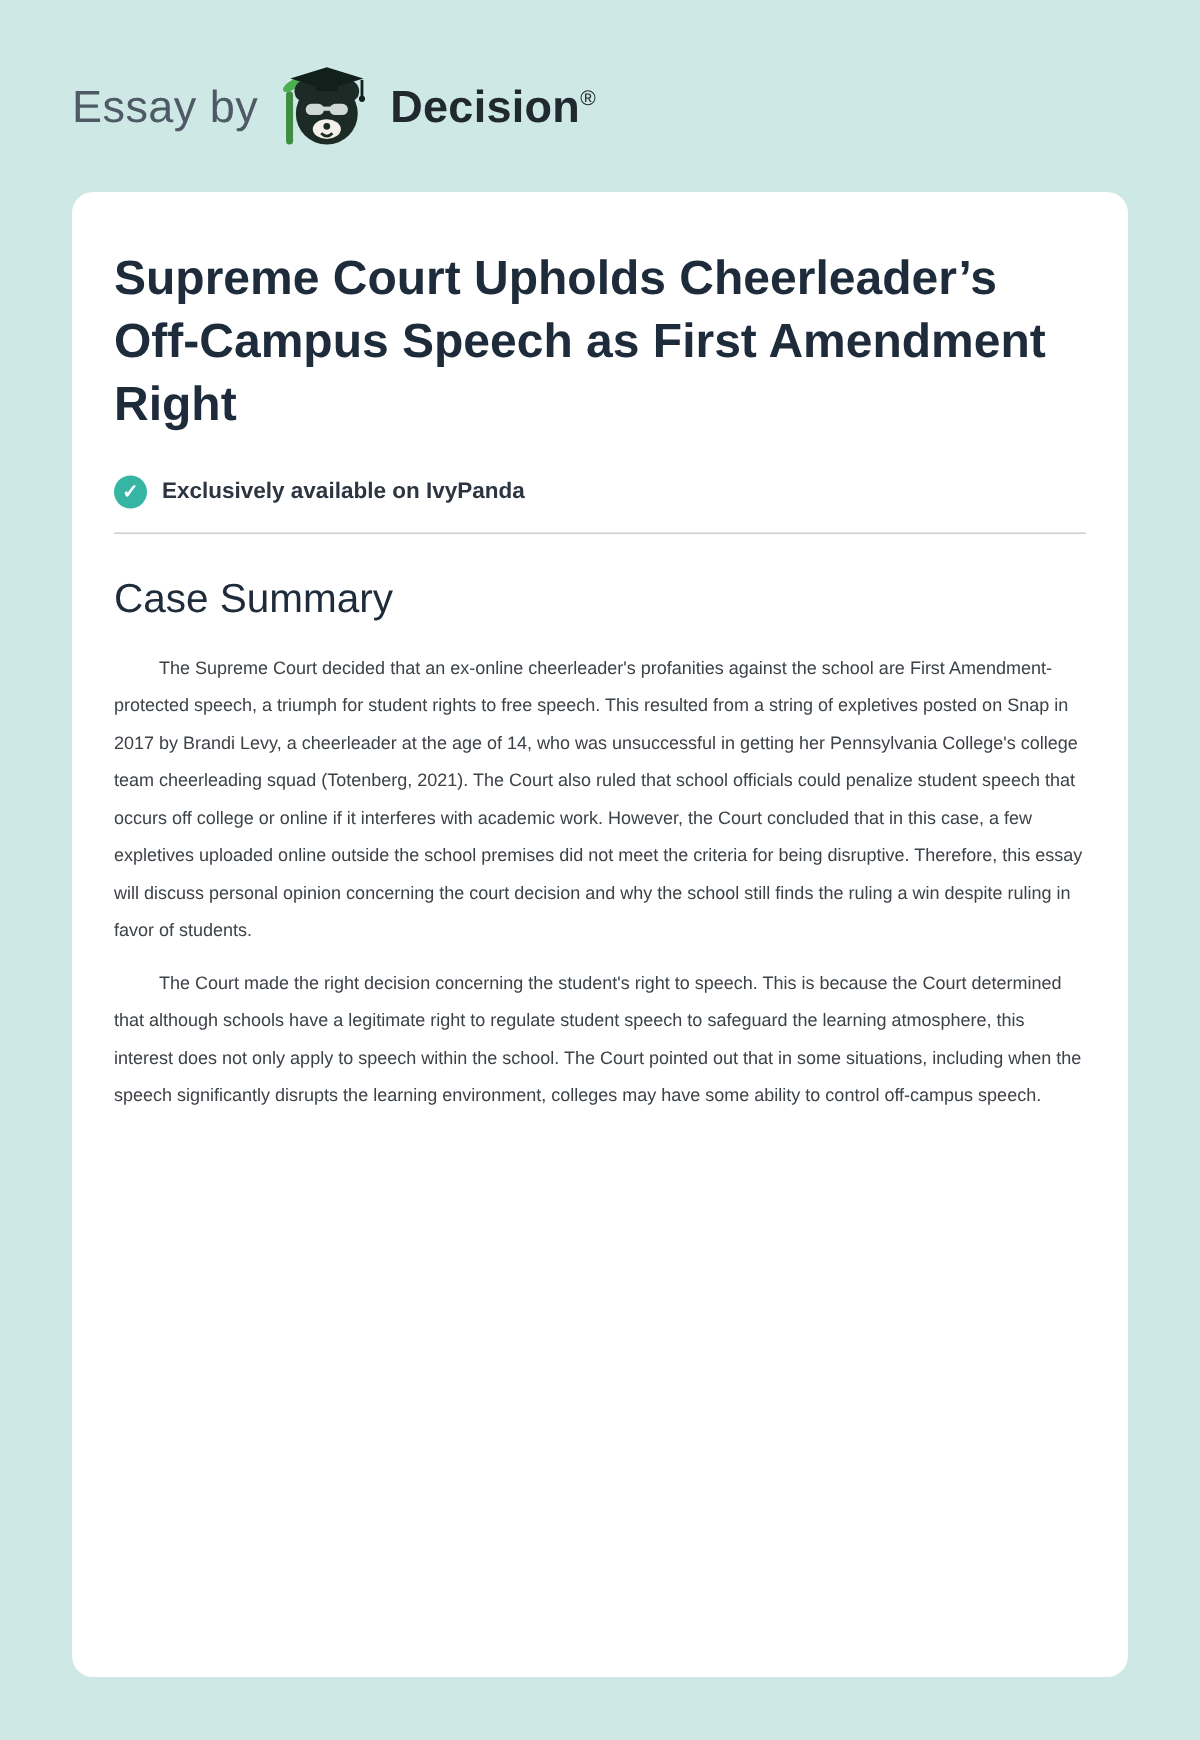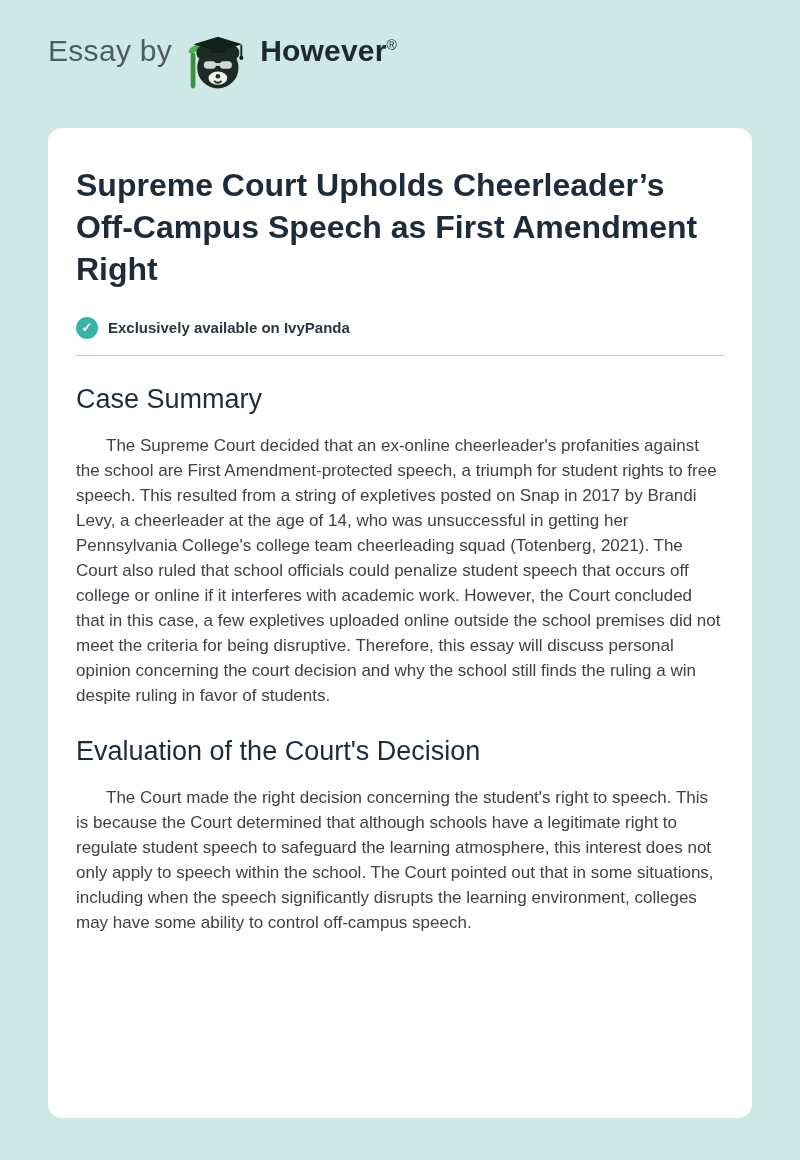--- a/index.html
+++ b/index.html
@@ -7,20 +7,21 @@
     margin: 0;
     padding: 0;
     width: 800px;
     height: 1160px;
     overflow: hidden;
     background: #cee9e5;
     font-family: "Liberation Sans", sans-serif;
   }
   .page-header {
     display: flex;
+    align-items: center;
     gap: 14px;
     padding: 34px 48px 0 48px;
     height: 110px;
   }
   .essay-by {
     font-size: 30px;
     color: #4e5a66;
     letter-spacing: 0.3px;
   }
   .logo {
@@ -84,21 +85,21 @@
     border-top: 1px solid #c9cdd1;
     margin: 16px 0 10px 0;
   }
   h2.section-heading {
     font-size: 27px;
     font-weight: 400;
     color: #1d2b3a;
     margin: 28px 0 18px 0;
   }
   p.body-paragraph {
-    font-size: 17px;
+    font-size: 12px;
     line-height: 25px;
     color: #3d4247;
     margin: 0 0 10px 0;
     text-indent: 30px;
   }
 </style>
 </head>
 <body>
 
 <header class="page-header">
@@ -115,32 +116,31 @@
       <rect x="30" y="31" width="8" height="3" fill="#cfd8d5"></rect>
       <ellipse cx="34" cy="47" rx="10" ry="7" fill="#f4f1ea"></ellipse>
       <circle cx="34" cy="45" r="2.4" fill="#1c2b26"></circle>
       <path d="M30 50 q4 4 8 0" stroke="#1c2b26" stroke-width="2" fill="none"></path>
       <polygon points="34,3 60,11 34,19 8,11" fill="#12201b"></polygon>
       <rect x="26" y="14" width="16" height="6" fill="#12201b"></rect>
       <line x1="59" y1="12" x2="59" y2="24" stroke="#12201b" stroke-width="2"></line>
       <circle cx="59" cy="25.5" r="2.2" fill="#12201b"></circle>
     </svg>
   </span>
-  <span class="brand"><span>However</span><sup>®</sup></span>
+  <span class="brand"><span>Decision</span><sup>®</sup></span>
 </header>
 
 <main class="card">
   <h1 class="essay-title">Supreme Court Upholds Cheerleader’s Off-Campus Speech as First Amendment Right</h1>
 
   <div class="badge">
     <span class="check">✓</span>
     <span class="label">Exclusively available on IvyPanda</span>
   </div>
 
   <hr class="divider">
 
   <h2 class="section-heading">Case Summary</h2>
   <p class="body-paragraph">The Supreme Court decided that an ex-online cheerleader's profanities against the school are First Amendment-protected speech, a triumph for student rights to free speech. This resulted from a string of expletives posted on Snap in 2017 by Brandi Levy, a cheerleader at the age of 14, who was unsuccessful in getting her Pennsylvania College's college team cheerleading squad (Totenberg, 2021).  The Court also ruled that school officials could penalize student speech that occurs off college or online if it interferes with academic work. However, the Court concluded that in this case, a few expletives uploaded online outside the school premises did not meet the criteria for being disruptive. Therefore, this essay will discuss personal opinion concerning the court decision and why the school still finds the ruling a win despite ruling in favor of students.</p>
 
-  <h2 class="section-heading">Evaluation of the Court's Decision</h2>
   <p class="body-paragraph">The Court made the right decision concerning the student's right to speech. This is because the Court determined that although schools have a legitimate right to regulate student speech to safeguard the learning atmosphere, this interest does not only apply to speech within the school. The Court pointed out that in some situations, including when the speech significantly disrupts the learning environment, colleges may have some ability to control off-campus speech.</p>
 
 </main>
 
 </body></html>

